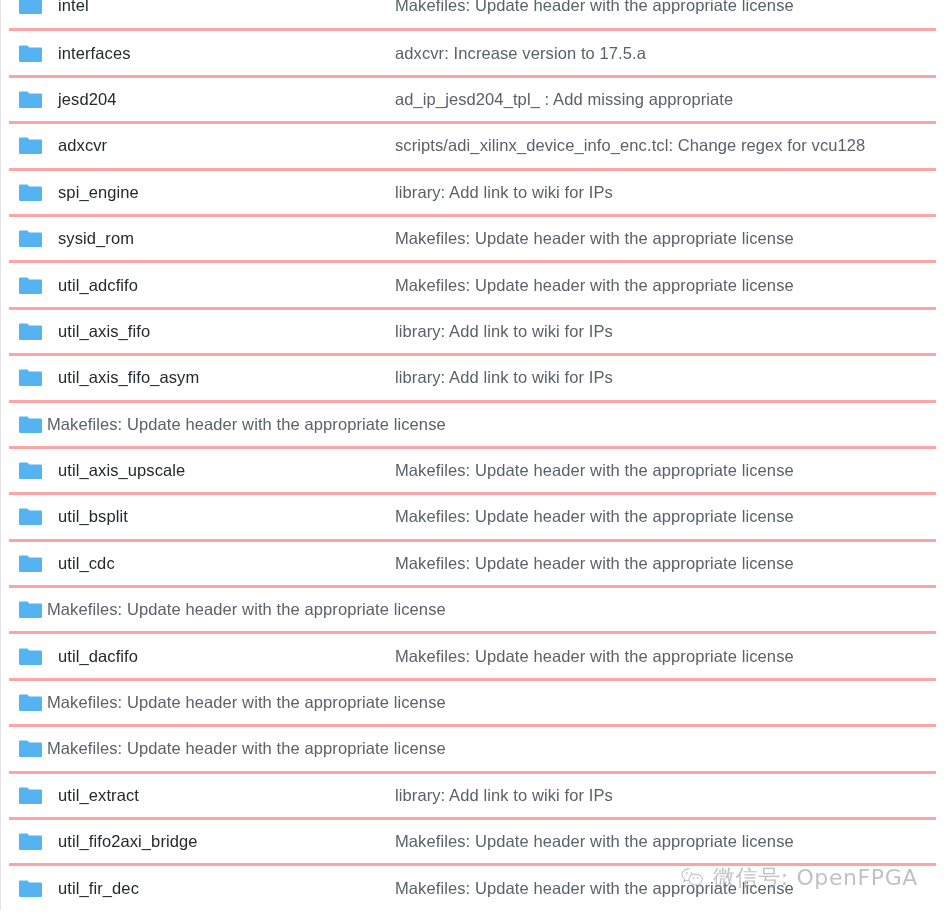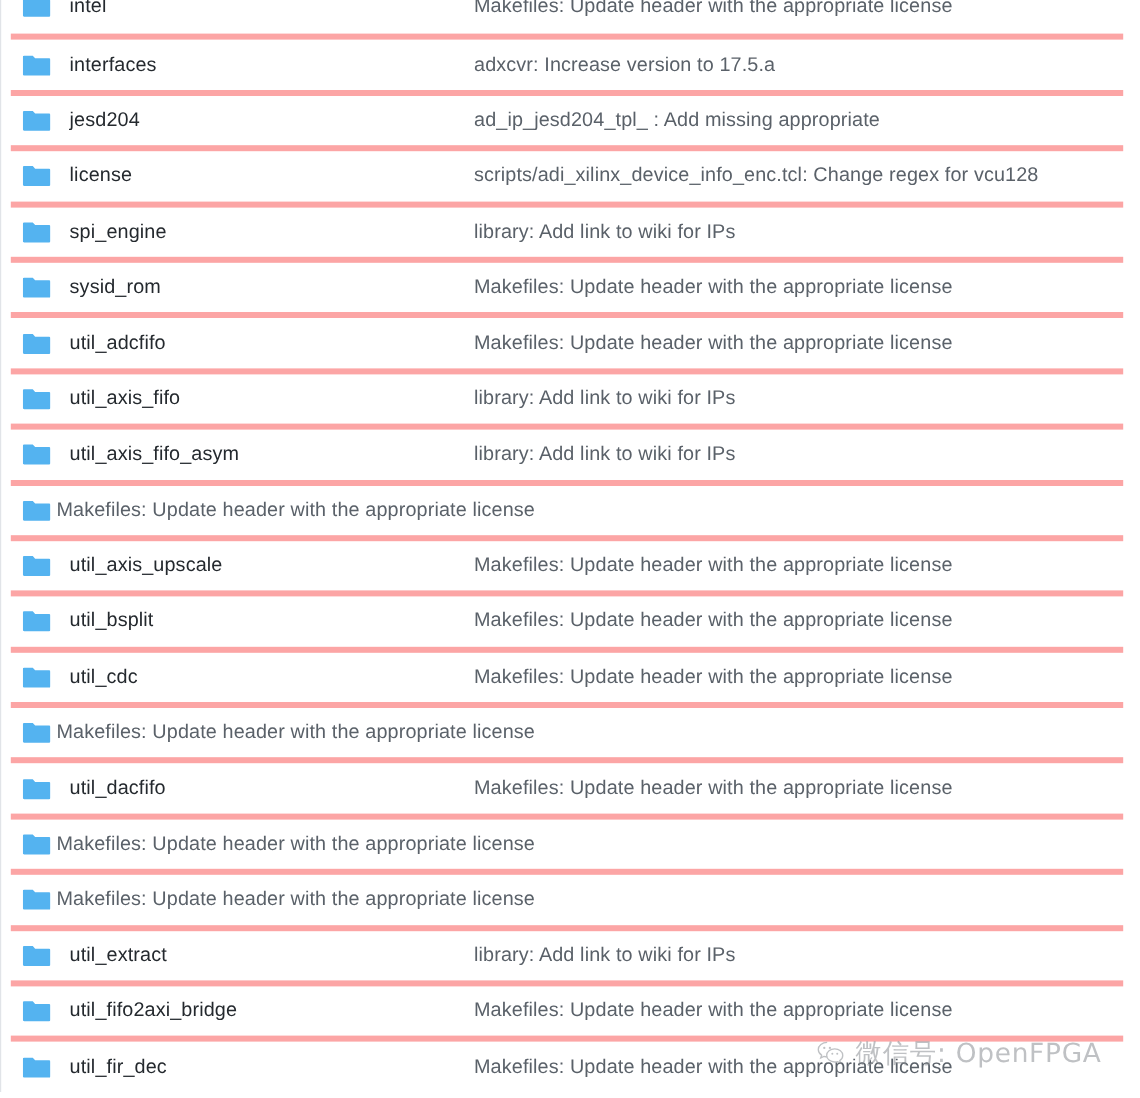--- a/index.html
+++ b/index.html
@@ -36,21 +36,21 @@
 
   .file-row {
     position: relative;
     height: 46.4px;
     display: flex;
     align-items: center;
     box-sizing: border-box;
     background: #ffffff;
   }
   .file-row + .file-row {
-    border-top: 5px solid #fca5a5;
+    border-top: 3px solid #fca5a5;
   }
 
   .folder-icon-cell {
     width: 38px;
     flex: 0 0 38px;
     display: flex;
     align-items: center;
     justify-content: flex-start;
     padding-left: 10px;
     box-sizing: border-box;
@@ -139,21 +139,21 @@
         </div>
         <div class="file-name-cell">jesd204</div>
         <div class="commit-msg-cell">ad_ip_jesd204_tpl_ : Add missing appropriate</div>
       </div>
       <div class="file-row">
         <div class="folder-icon-cell">
           <svg class="folder-icon" viewBox="0 0 23 19" aria-hidden="true">
             <path fill="#54b3f0" d="M0 2.6A1.2 1.2 0 0 1 1.2 1.4h7.1l2 2.2h11.5A1.2 1.2 0 0 1 23 4.8v12.2A1.2 1.2 0 0 1 21.8 18H1.2A1.2 1.2 0 0 1 0 16.8z"></path>
           </svg>
         </div>
-        <div class="file-name-cell">license</div>
+        <div class="file-name-cell">adxcvr</div>
         <div class="commit-msg-cell">scripts/adi_xilinx_device_info_enc.tcl: Change regex for vcu128</div>
       </div>
       <div class="file-row">
         <div class="folder-icon-cell">
           <svg class="folder-icon" viewBox="0 0 23 19" aria-hidden="true">
             <path fill="#54b3f0" d="M0 2.6A1.2 1.2 0 0 1 1.2 1.4h7.1l2 2.2h11.5A1.2 1.2 0 0 1 23 4.8v12.2A1.2 1.2 0 0 1 21.8 18H1.2A1.2 1.2 0 0 1 0 16.8z"></path>
           </svg>
         </div>
         <div class="file-name-cell">spi_engine</div>
         <div class="commit-msg-cell">library: Add link to wiki for IPs</div>

